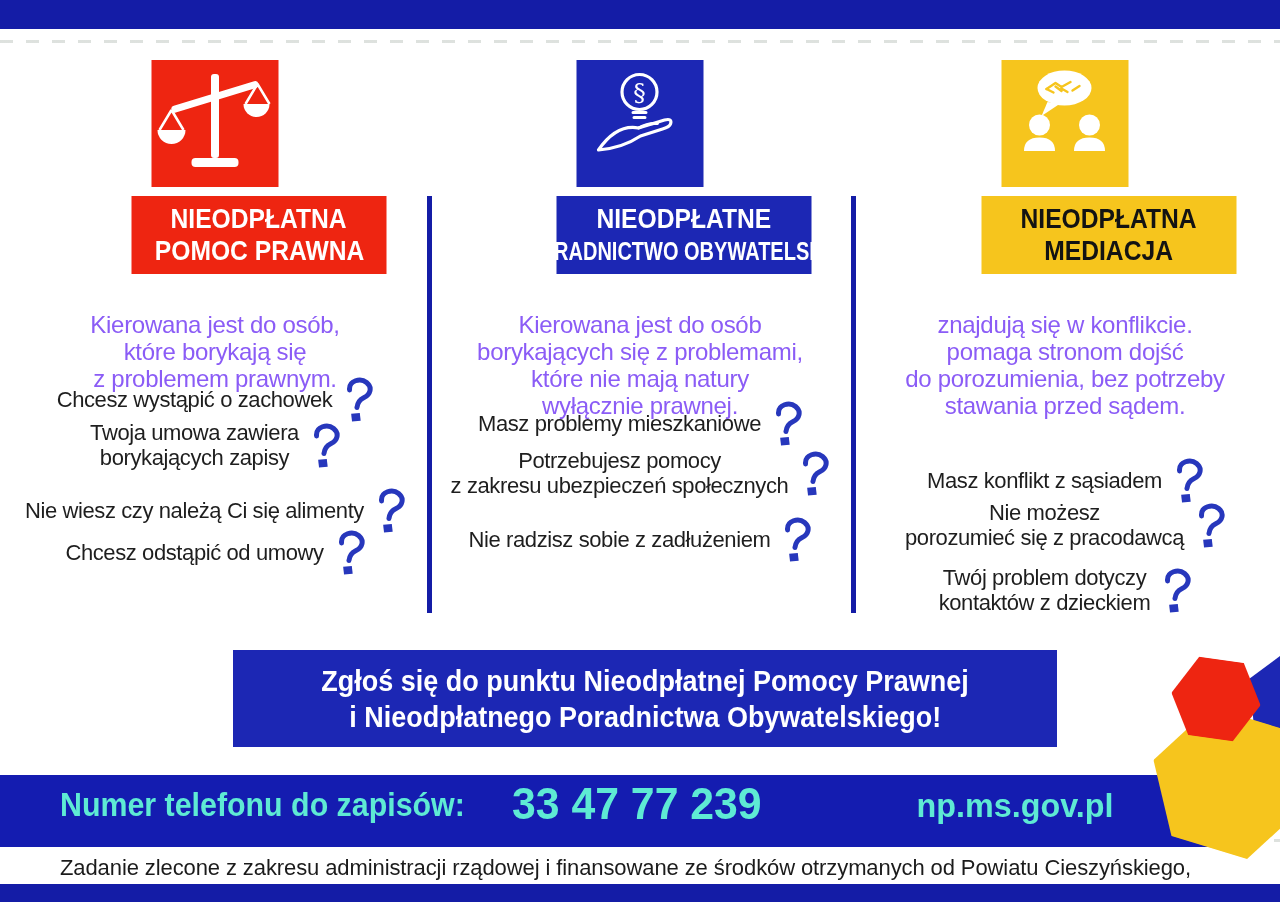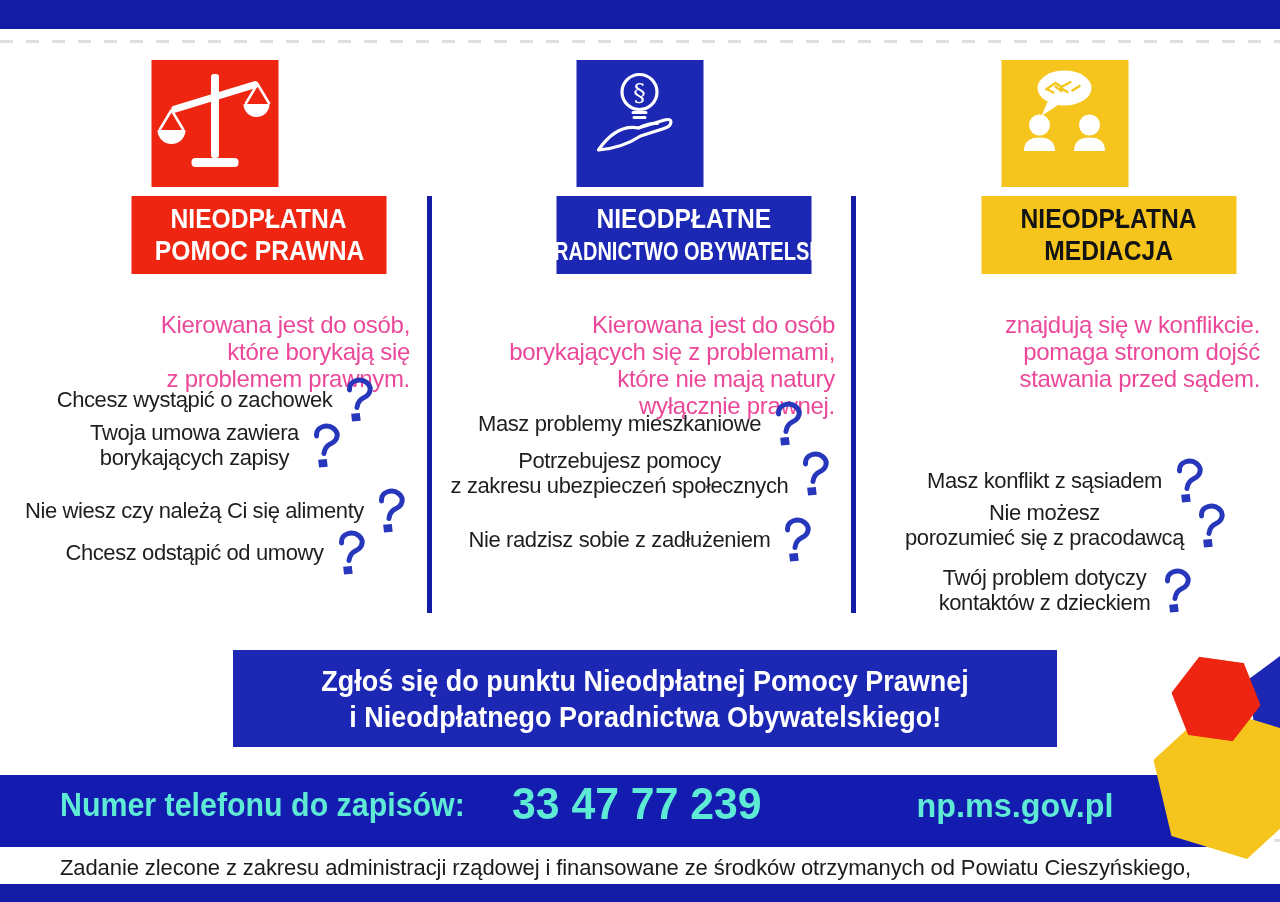--- a/index.html
+++ b/index.html
@@ -22,22 +22,22 @@
   #col-3{left:870px}
   .icon-square{position:absolute;top:0;left:50%;transform:translateX(-50%);width:127px;height:127px;}
   .bg-red{background:#EE2511}
   .bg-blue{background:#1C27B4}
   .bg-yellow{background:#F6C51D}
   .header-box{position:absolute;top:136px;left:50%;transform:translateX(-50%);width:255px;height:78px;
     display:flex;flex-direction:column;justify-content:center;align-items:center;color:#fff;margin-left:44px;}
   .header-box.dark{color:#131313;}
   .hl{display:block;white-space:nowrap;font-weight:700;font-size:28px;line-height:32px;transform:scaleX(.88);}
   .hl-long{font-size:25px;transform:scaleX(.8);}
-  .desc{position:absolute;top:227px;left:0;width:100%;text-align:right;
-    font-size:24px;line-height:27px;color:#ec4899;letter-spacing:-.3px;}
+  .desc{position:absolute;top:227px;left:0;width:100%;text-align:center;
+    font-size:24px;line-height:27px;color:#8b5cf6;letter-spacing:-.3px;}
   .desc span{display:block;}
   .q{position:absolute;left:0;width:100%;display:flex;justify-content:center;align-items:center;gap:11px;}
   .qt{text-align:center;font-size:22px;line-height:25px;color:#1E1E1E;letter-spacing:-.4px;}
   .qt span{display:block;}
   .qmark{flex:0 0 auto;}
   
   #col-1 .q1{top:316px}#col-1 .q2{top:360px}#col-1 .q3{top:427px}#col-1 .q4{top:469px}
   #col-2 .q1{top:340px}#col-2 .q2{top:388px}#col-2 .q3{top:456px}
   #col-3 .q1{top:397px}#col-3 .q2{top:440px}#col-3 .q3{top:505px}
 
@@ -225,20 +225,21 @@
         <path d="M72.5 91 Q72.5 77.5 88 77.5 Q103.5 77.5 103.5 91 Z" fill="#ffffff"></path>
       </svg>
     </div>
     <div class="header-box bg-yellow dark">
       <span class="hl">NIEODPŁATNA</span>
       <span class="hl">MEDIACJA</span>
     </div>
     <p class="desc">
       <span>znajdują się w konflikcie.</span>
       <span>pomaga stronom dojść</span>
+      <span>do porozumienia, bez potrzeby</span>
       <span>stawania przed sądem.</span>
     </p>
     <div class="q q1">
       <div class="qt">
           <span>Masz konflikt z sąsiadem</span>
         </div>
       <svg class="qmark" width="30" height="47" viewBox="0 0 30 47">
           <g transform="rotate(7 15 23)">
             <path d="M5.5 15 C3.5 5.5 15 1.5 21.5 5.5 C28 9.5 27 17 20.5 21 C16.5 23.5 15 26.5 15 31.5" fill="none" stroke="#2737BC" stroke-width="5" stroke-linecap="round"></path>
             <path d="M10 38.5 l8.5 -1.8 l1.8 7.5 l-8.5 1.8 Z" fill="#2737BC"></path>

